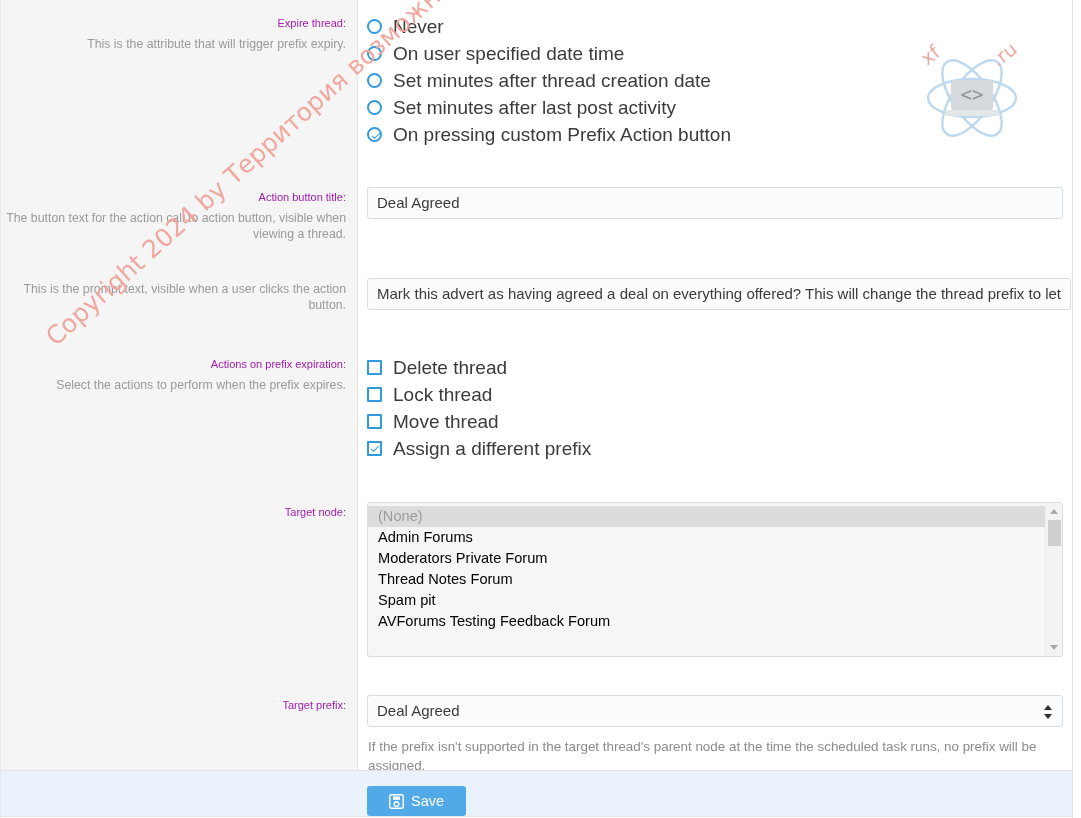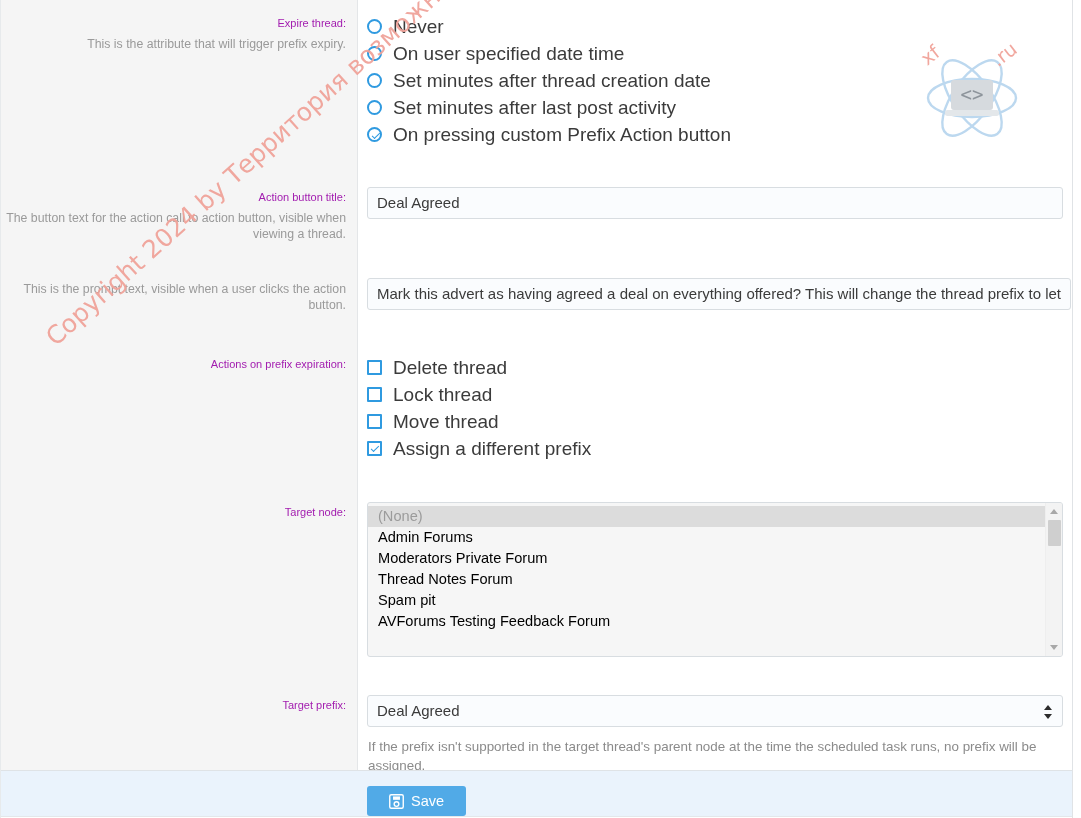--- a/index.html
+++ b/index.html
@@ -407,20 +407,21 @@
         <div class="hint">This is the prompt text, visible when a user clicks the action button.</div>
       </div>
       <div class="ctl">
         <div class="textinput">Mark this advert as having agreed a deal on everything offered?  This will change the thread prefix to let</div>
       </div>
     </div>
 
     <div class="row" style="padding-top:41px;">
       <div class="lbl">
         <div class="title">Actions on prefix expiration:</div>
+        <div class="hint">Select the actions to perform when the prefix expires.</div>
       </div>
       <div class="ctl">
         <div class="choice">
           <span class="box cb-off"></span>
           <span class="ctext">Delete thread</span>
         </div>
         <div class="choice">
           <span class="box cb-off"></span>
           <span class="ctext">Lock thread</span>
         </div>

